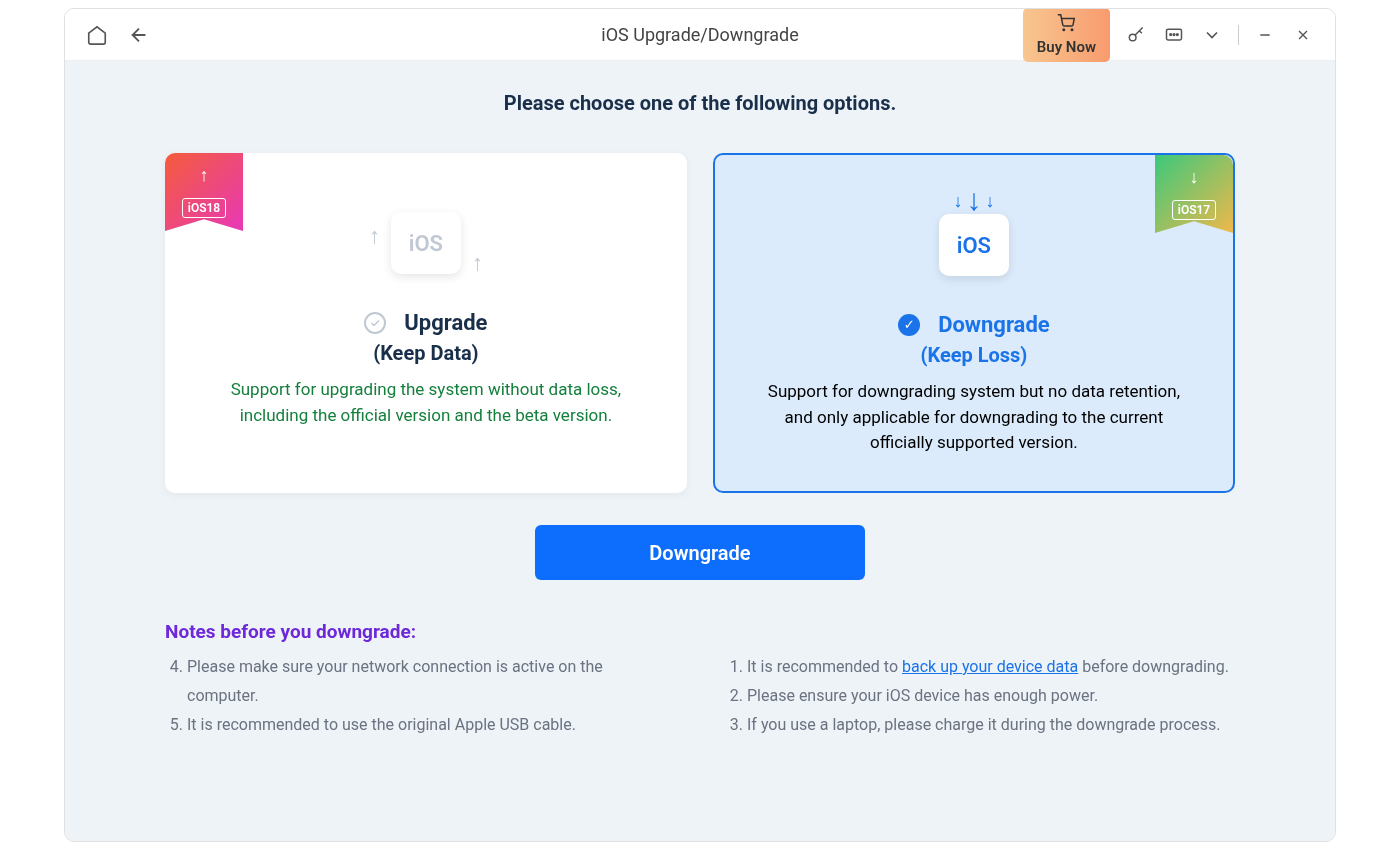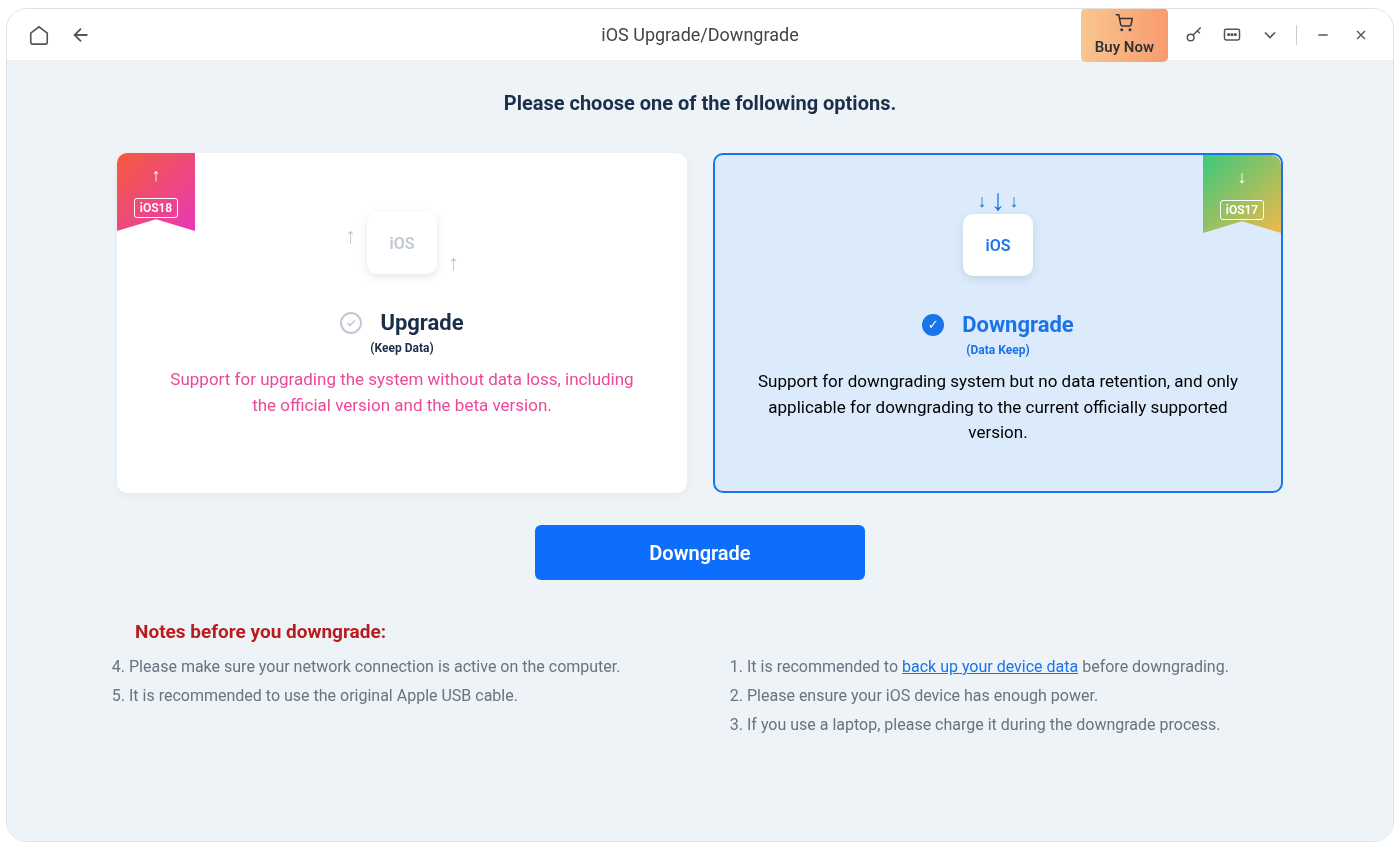--- a/index.html
+++ b/index.html
@@ -1,59 +1,59 @@
 <!DOCTYPE html>
 <html><head>
   <meta charset="utf-8">
   <style>
     * { margin: 0; padding: 0; box-sizing: border-box; font-family: -apple-system, BlinkMacSystemFont, "Segoe UI", Roboto, sans-serif; }
     body { width: 1400px; height: 850px; background: #fff; overflow: hidden; }
-    .window { width: 1388px; height: 834px; margin: 8px auto; border: 1px solid #e0e0e0; border-radius: 21px; overflow: hidden; display: flex; flex-direction: column; justify-content: flex-end; }
+    .window { width: 1272px; height: 834px; margin: 8px auto; border: 1px solid #e0e0e0; border-radius: 10px; overflow: hidden; display: flex; flex-direction: column; justify-content: flex-end; }
     .titlebar { height: 52px; background: #fff; display: flex; align-items: center; padding: 0 20px; border-bottom: 1px solid #eee; position: relative; }
     .tb-left { display: flex; gap: 18px; align-items: center; }
     .tb-icon { width: 24px; height: 24px; display: flex; align-items: center; justify-content: center; cursor: pointer; color: #555; }
     .tb-title { position: absolute; left: 50%; transform: translateX(-50%); font-size: 18px; color: #444; }
     .tb-right { margin-left: auto; display: flex; align-items: center; gap: 14px; }
     .buy-btn { display: flex; align-items: center; gap: 6px; background: linear-gradient(90deg, #f8c690, #f89b6e); color: #333; font-weight: 600; font-size: 15px; padding: 6px 14px; border-radius: 5px; cursor: pointer; flex-direction: column; }
     .divider-v { width: 1px; height: 20px; background: #ccc; }
     .content { flex: 1; background: #eef3f8; padding: 30px 100px 40px; overflow-y: auto; }
     .heading { text-align: center; font-size: 20px; font-weight: 700; color: #1a2f4a; margin-bottom: 38px; }
     .cards { display: flex; gap: 26px; justify-content: center; }
     .card { position: relative; width: 570px; height: 340px; border-radius: 10px; padding: 35px 40px 30px; display: flex; flex-direction: column; align-items: center; cursor: pointer; }
     .card.unsel { background: #fff; box-shadow: 0 2px 8px rgba(0,0,0,0.05); }
     .card.sel { background: #dbebfb; border: 2px solid #1a73e8; }
     .ribbon { position: absolute; top: 0; width: 78px; height: 78px; display: flex; flex-direction: column; align-items: center; justify-content: center; color: #fff; font-size: 13px; font-weight: 600; }
     .ribbon.left { left: 0; background: linear-gradient(135deg, #f45c3a, #e838b8); clip-path: polygon(0 0, 100% 0, 100% 100%, 50% 85%, 0 100%); border-top-left-radius: 10px; }
     .ribbon.right { right: 0; background: linear-gradient(135deg, #3bc97b, #f0b84a); clip-path: polygon(0 0, 100% 0, 100% 100%, 50% 85%, 0 100%); border-top-right-radius: 10px; }
     .ribbon .arrow { font-size: 18px; line-height: 1; }
     .ribbon .ver { border: 1.5px solid #fff; padding: 2px 5px; border-radius: 3px; margin-top: 14px; font-size: 12px; }
     .cardimg { width: 130px; height: 110px; display: flex; align-items: center; justify-content: center; position: relative; margin-bottom: 12px; }
-    .iosbox { width: 70px; height: 62px; background: #fff; border-radius: 10px; box-shadow: 0 3px 10px rgba(0,0,0,0.1); display: flex; align-items: center; justify-content: center; font-size: 16px; font-weight: 600; position: relative; z-index: 2; }
+    .iosbox { width: 70px; height: 62px; background: #fff; border-radius: 10px; box-shadow: 0 3px 10px rgba(0,0,0,0.1); display: flex; align-items: center; justify-content: center; font-size: 22px; font-weight: 600; position: relative; z-index: 2; }
     .unsel .iosbox { color: #c0c8d4; }
     .sel .iosbox { color: #1a73e8; }
     .sidearrow { position: absolute; color: #c0c8d4; font-size: 22px; }
     .sidearrow.l { left: 8px; top: 35px; }
     .sidearrow.r { right: 8px; bottom: 22px; }
     .dlarrows { position: absolute; top: -8px; display: flex; gap: 4px; color: #1a73e8; font-size: 26px; }
     .cardtitle-row { display: flex; align-items: center; gap: 18px; margin-bottom: 6px; }
     .check { width: 22px; height: 22px; border-radius: 50%; display: flex; align-items: center; justify-content: center; }
     .check.off { border: 2px solid #c0c8d4; }
     .check.on { background: #1a73e8; color: #fff; font-size: 13px; }
     .cardtitle { font-size: 22px; font-weight: 700; }
     .unsel .cardtitle { color: #1a2f4a; }
     .sel .cardtitle { color: #1a73e8; }
-    .cardsub { font-size: 12px; font-weight: 700; margin-bottom: 12px; }
+    .cardsub { font-size: 20px; font-weight: 700; margin-bottom: 12px; }
     .unsel .cardsub { color: #1a2f4a; }
     .sel .cardsub { color: #1a73e8; }
     .carddesc { font-size: 17px; text-align: center; line-height: 1.5; }
-    .unsel .carddesc { color: #ec4899; }
+    .unsel .carddesc { color: #15803d; }
     .sel .carddesc { color: #000000; }
     .primary-btn { display: block; width: 330px; height: 55px; margin: 32px auto 0; background: #0d6efd; color: #fff; font-size: 20px; font-weight: 600; border: none; border-radius: 6px; cursor: pointer; }
     .notes { margin-top: 40px; }
-    .notes-head { font-size: 19px; font-weight: 700; color: #b91c1c; margin-bottom: 10px; margin-left: 28px; }
+    .notes-head { font-size: 19px; font-weight: 700; color: #6d28d9; margin-bottom: 10px; }
     .notes-cols { display: flex; gap: 50px; }
     .notes-col { flex: 1; }
     .notes ol { list-style-position: outside; padding-left: 22px; color: #6b7280; font-size: 16px; line-height: 1.8; }
     .notes a { color: #1a73e8; text-decoration: underline; }
   </style>
 </head>
 <body>
 
 <div class="window">
   <div class="titlebar">
@@ -148,21 +148,21 @@
               <span style="font-size:18px;margin-top:8px">↓</span>
               <span style="font-size:30px">↓</span>
               <span style="font-size:18px;margin-top:8px">↓</span>
             </div>
           <div class="iosbox">iOS</div>
         </div>
         <div class="cardtitle-row">
           <span class="check on">✓</span>
           <span class="cardtitle">Downgrade</span>
         </div>
-        <div class="cardsub">(Data Keep)</div>
+        <div class="cardsub">(Keep Loss)</div>
         <div class="carddesc">Support for downgrading system but no data retention, and only applicable for downgrading to the current officially supported version.</div>
       </div>
     </div>
 
     <button class="primary-btn">Downgrade</button>
 
     <div class="notes">
       <div class="notes-head">Notes before you downgrade:</div>
       <div class="notes-cols">
         <div class="notes-col">

